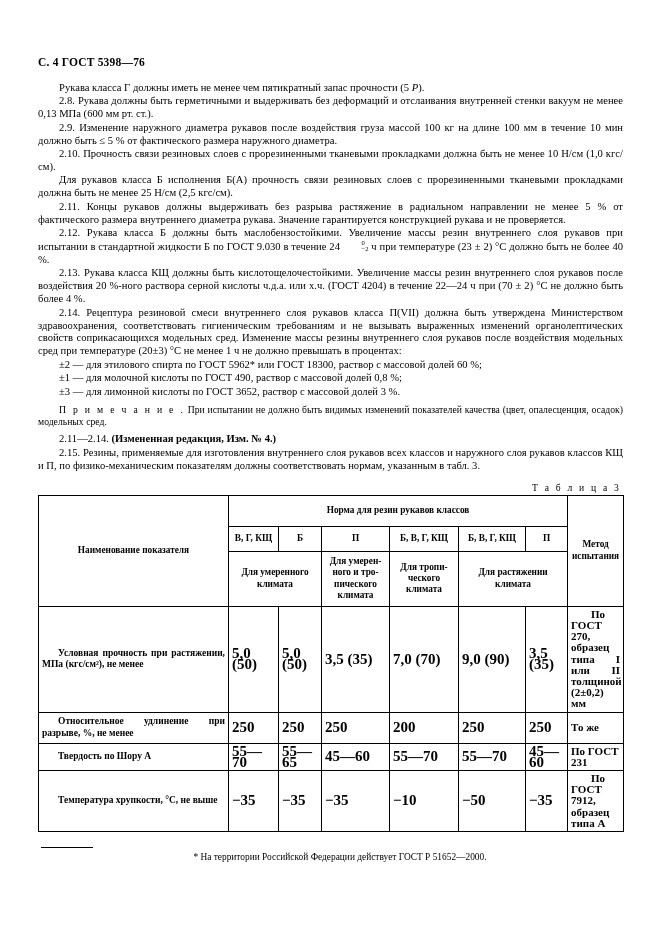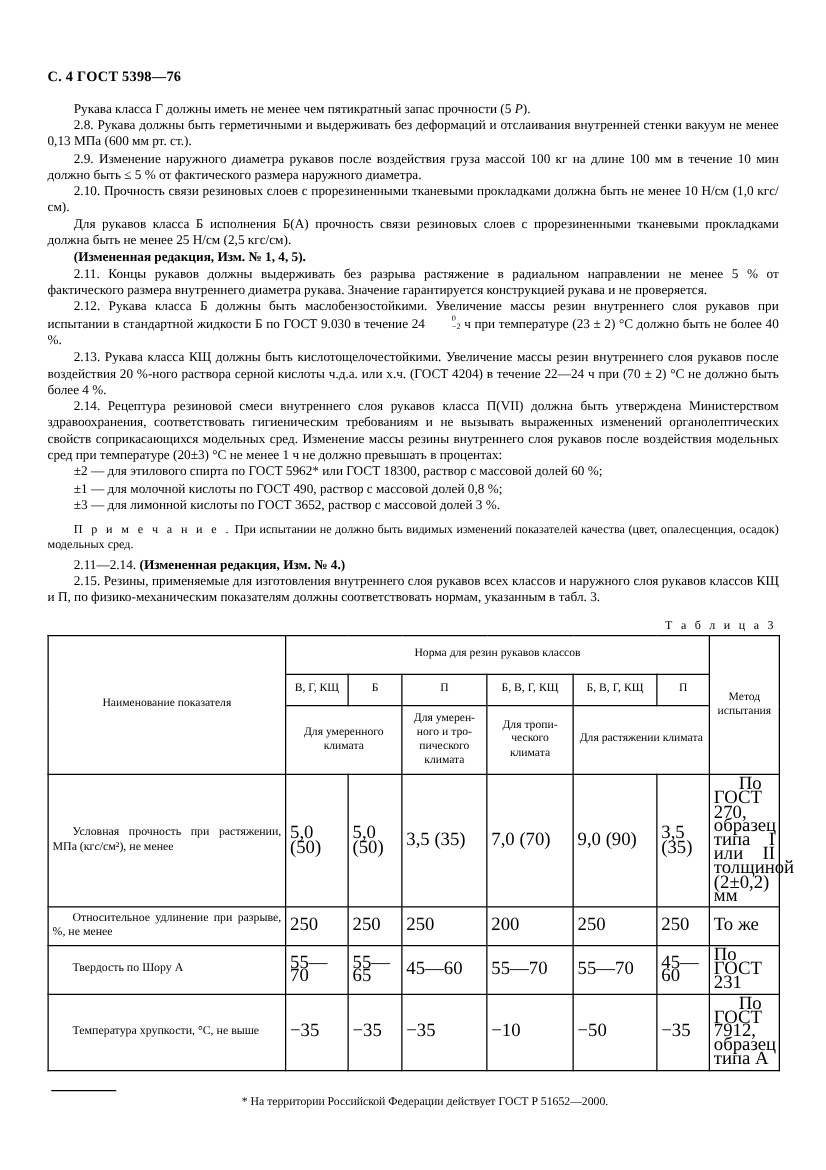--- a/index.html
+++ b/index.html
@@ -76,41 +76,41 @@
   table.t3 {
     border-collapse: collapse;
     width: 585px;
     table-layout: fixed;
     font-size: 9.3px;
   }
   table.t3 td, table.t3 th {
     border: 0.8px solid #000;
     padding: 2px 3px;
     vertical-align: middle;
-    font-weight: normal;
+    font-weight: bold;
     line-height: 11.2px;
   }
   table.t3 .tcenter { text-align: center; }
   .outer-top { border-top: 1.9px solid #000 !important; }
   .outer-bottom { border-bottom: 1.9px solid #000 !important; }
   .hdr-bottom { border-bottom: 1.9px solid #000 !important; }
   .thick-l { border-left: 1.4px solid #000 !important; }
 
   .rowname {
     text-align: justify;
     text-indent: 16px;
     font-size: 9.5px;
     line-height: 11.4px;
     padding-left: 4px;
     padding-right: 4px;
   }
   .methodcell {
     text-align: justify;
     text-indent: 20px;
-    font-size: 15px;
+    font-size: 11px;
     line-height: 11.4px;
     padding-left: 4px;
     padding-right: 4px;
   }
   .methodcell.c { text-align: left; text-indent: 0; }
   .valcell { text-align: left; font-size: 15px; }
 
   .footnote-wrap {
     margin-top: 15px;
     text-align: center;
@@ -139,21 +139,20 @@
     <p class="para"><span>Рукава класса Г должны иметь не менее чем пятикратный запас прочности (5 </span><span class="it">P</span><span>).</span></p>
 
     <p class="para">2.8.  Рукава должны быть герметичными и выдерживать без деформаций и отслаивания внутренней стенки вакуум не менее 0,13 МПа (600 мм рт. ст.).</p>
 
     <p class="para">2.9.  Изменение наружного диаметра рукавов после воздействия груза массой 100 кг на длине 100 мм в течение 10 мин должно быть ≤ 5 % от фактического размера наружного диаметра.</p>
 
     <p class="para">2.10.  Прочность связи резиновых слоев с прорезиненными тканевыми прокладками должна быть не менее 10 Н/см (1,0 кгс/см).</p>
 
     <p class="para">Для рукавов класса Б исполнения Б(А) прочность связи резиновых слоев с прорезиненными тканевыми прокладками должна быть не менее 25 Н/см (2,5 кгс/см).</p>
 
-    <p class="para b">(Измененная редакция, Изм. № 1, 4, 5).</p>
 
     <p class="para">2.11.  Концы рукавов должны выдерживать без разрыва растяжение в радиальном направлении не менее 5 % от фактического размера внутреннего диаметра рукава. Значение гарантируется конструкцией рукава и не проверяется.</p>
 
     <p class="para"><span>2.12.  Рукава класса Б должны быть маслобензостойкими. Увеличение массы резин внутреннего слоя рукавов при испытании в стандартной жидкости Б по ГОСТ 9.030 в течение 24</span><span class="frac"><span>0</span><span>−2</span></span><span> ч при температуре (23 ± 2) °С должно быть не более 40 %.</span></p>
 
     <p class="para">2.13. Рукава класса КЩ должны быть кислотощелочестойкими. Увеличение массы резин внутреннего слоя рукавов после воздействия 20 %-ного раствора серной кислоты ч.д.а. или х.ч. (ГОСТ 4204) в течение 22—24 ч при (70 ± 2) °С не должно быть более 4 %.</p>
 
     <p class="para">2.14.  Рецептура резиновой смеси внутреннего слоя рукавов класса П(VII) должна быть утверждена Министерством здравоохранения, соответствовать гигиеническим требованиям и не вызывать выраженных изменений органолептических свойств соприкасающихся модельных сред. Изменение массы резины внутреннего слоя рукавов после воздействия модельных сред при температуре (20±3) °С не менее 1 ч не должно превышать в процентах:</p>
 
     <p class="para">±2 — для этилового спирта по ГОСТ 5962* или ГОСТ 18300, раствор с массовой долей 60 %;</p>

